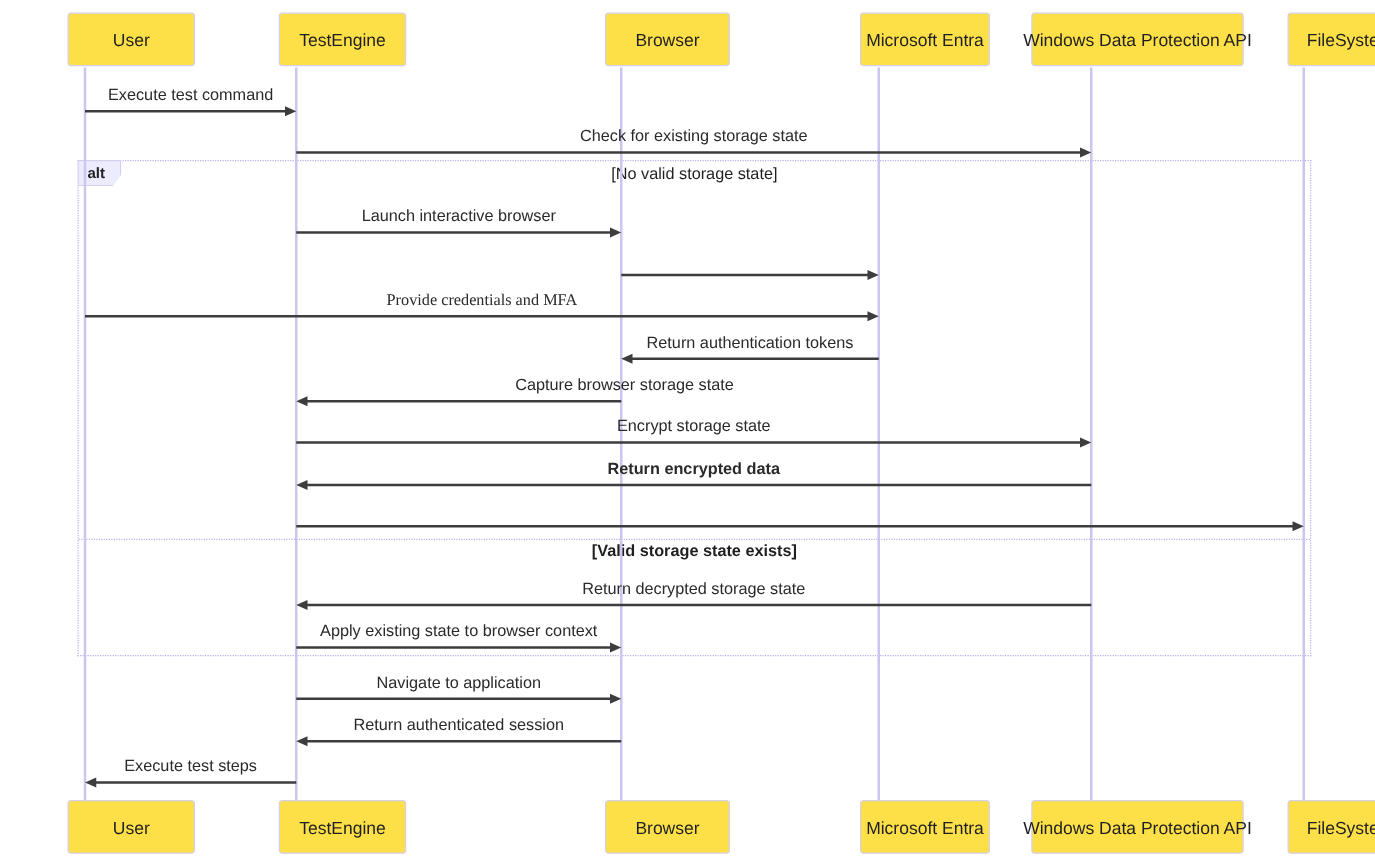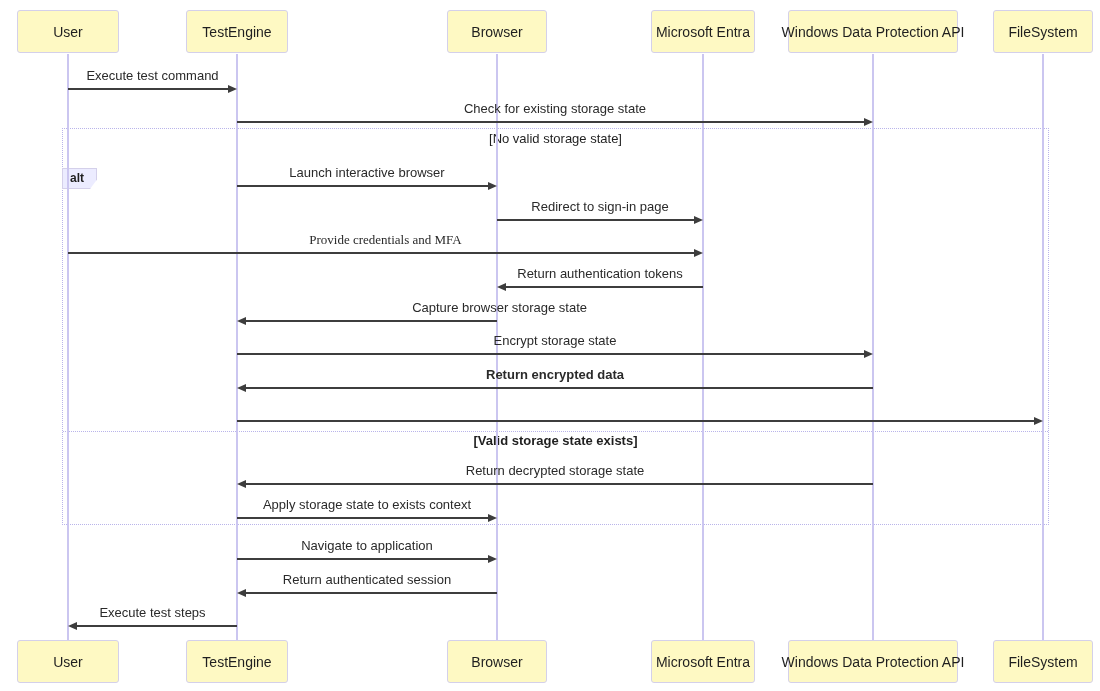--- a/index.html
+++ b/index.html
@@ -5,27 +5,28 @@
   html, body { margin:0; padding:0; background:#ffffff; }
   #diagram {
     position:relative;
     width:1100px; height:691px;
     background:#ffffff;
     font-family:"Liberation Sans", sans-serif;
     overflow:hidden;
   }
   .actor-box {
     position:absolute;
-    background:#fef9c3;
+    background:#fde047;
     border:1px solid #d4d0ea;
     border-radius:3px;
     box-sizing:border-box;
     display:flex; align-items:center; justify-content:center;
     font-size:14px; color:#1f1f1f;
     white-space:nowrap;
+    margin-left:37px;
   }
   .lifeline {
     position:absolute;
     width:1.5px;
     background:#cbc6f0;
   }
   .msg-line {
     position:absolute;
     height:1.5px;
     background:#3d3d3d;
@@ -54,21 +55,20 @@
     border:1px dotted #b9b4ea;
     box-sizing:border-box;
   }
   .alt-label {
     position:absolute; top:-1px; left:-1px;
     background:#ECECFF;
     border:1px solid #d4d0ea;
     font-size:12px; font-weight:700; color:#1f1f1f;
     padding:2px 12px 3px 7px;
     clip-path:polygon(0 0, 100% 0, 100% 55%, 80% 100%, 0 100%);
-    margin-top:40px;
   }
   .alt-divider {
     position:absolute; left:0; width:100%; height:0;
     border-top:1px dotted #b9b4ea;
   }
   .branch-label {
     position:absolute; left:0; width:100%;
     text-align:center;
     font-size:13px; font-weight:500; color:#1f1f1f;
   }
@@ -105,21 +105,20 @@
     <div class="arrow-right" style="top: 85px; left: 228px;"></div>
     <div class="msg-label" style="left: -67.5px; width: 440px; top: 68px;">Execute test command</div>
     <div class="msg-line" style="top: 121px; left: 237px; width: 628px;"></div>
     <div class="arrow-right" style="top: 118px; left: 864px;"></div>
     <div class="msg-label" style="left: 335px; width: 440px; top: 101px;">Check for existing storage state</div>
     <div class="msg-line" style="top: 185px; left: 237px; width: 252px;"></div>
     <div class="arrow-right" style="top: 182px; left: 488px;"></div>
     <div class="msg-label" style="left: 147px; width: 440px; top: 165px;">Launch interactive browser</div>
     <div class="msg-line" style="top: 219px; left: 497px; width: 198px;"></div>
     <div class="arrow-right" style="top: 216px; left: 694px;"></div>
-    <div class="msg-label" style="left: 380px; width: 440px; top: 199px;">Redirect to sign-in page</div>
     <div class="msg-line" style="top: 252px; left: 68px; width: 627px;"></div>
     <div class="arrow-right" style="top: 249px; left: 694px;"></div>
     <div class="msg-label" style="left: 165.5px; width: 440px; top: 232px; font-family: Liberation Serif, serif;">Provide credentials and MFA</div>
     <div class="msg-line" style="top: 286px; left: 505px; width: 198px;"></div>
     <div class="arrow-left" style="top: 283px; left: 497px;"></div>
     <div class="msg-label" style="left: 380px; width: 440px; top: 266px;">Return authentication tokens</div>
     <div class="msg-line" style="top: 320px; left: 245px; width: 252px;"></div>
     <div class="arrow-left" style="top: 317px; left: 237px;"></div>
     <div class="msg-label" style="left: 147px; width: 440px; top: 300px; text-align: right;">Capture browser storage state</div>
     <div class="msg-line" style="top: 353px; left: 237px; width: 628px;"></div>
@@ -128,21 +127,21 @@
     <div class="msg-line" style="top: 387px; left: 245px; width: 628px;"></div>
     <div class="arrow-left" style="top: 384px; left: 237px;"></div>
     <div class="msg-label" style="left: 335px; width: 440px; top: 367px; font-weight: bold;">Return encrypted data</div>
     <div class="msg-line" style="top: 420px; left: 237px; width: 798px;"></div>
     <div class="arrow-right" style="top: 417px; left: 1034px;"></div>
     <div class="msg-line" style="top: 483px; left: 245px; width: 628px;"></div>
     <div class="arrow-left" style="top: 480px; left: 237px;"></div>
     <div class="msg-label" style="left: 335px; width: 440px; top: 463px;">Return decrypted storage state</div>
     <div class="msg-line" style="top: 517px; left: 237px; width: 252px;"></div>
     <div class="arrow-right" style="top: 514px; left: 488px;"></div>
-    <div class="msg-label" style="left: 147px; width: 440px; top: 497px;">Apply storage state to exists context</div>
+    <div class="msg-label" style="left: 147px; width: 440px; top: 497px;">Apply existing state to browser context</div>
     <div class="msg-line" style="top: 558px; left: 237px; width: 252px;"></div>
     <div class="arrow-right" style="top: 555px; left: 488px;"></div>
     <div class="msg-label" style="left: 147px; width: 440px; top: 538px;">Navigate to application</div>
     <div class="msg-line" style="top: 592px; left: 245px; width: 252px;"></div>
     <div class="arrow-left" style="top: 589px; left: 237px;"></div>
     <div class="msg-label" style="left: 147px; width: 440px; top: 572px;">Return authenticated session</div>
     <div class="msg-line" style="top: 625px; left: 76px; width: 161px;"></div>
     <div class="arrow-left" style="top: 622px; left: 68px;"></div>
     <div class="msg-label" style="left: -67.5px; width: 440px; top: 605px;">Execute test steps</div>
   </div>

